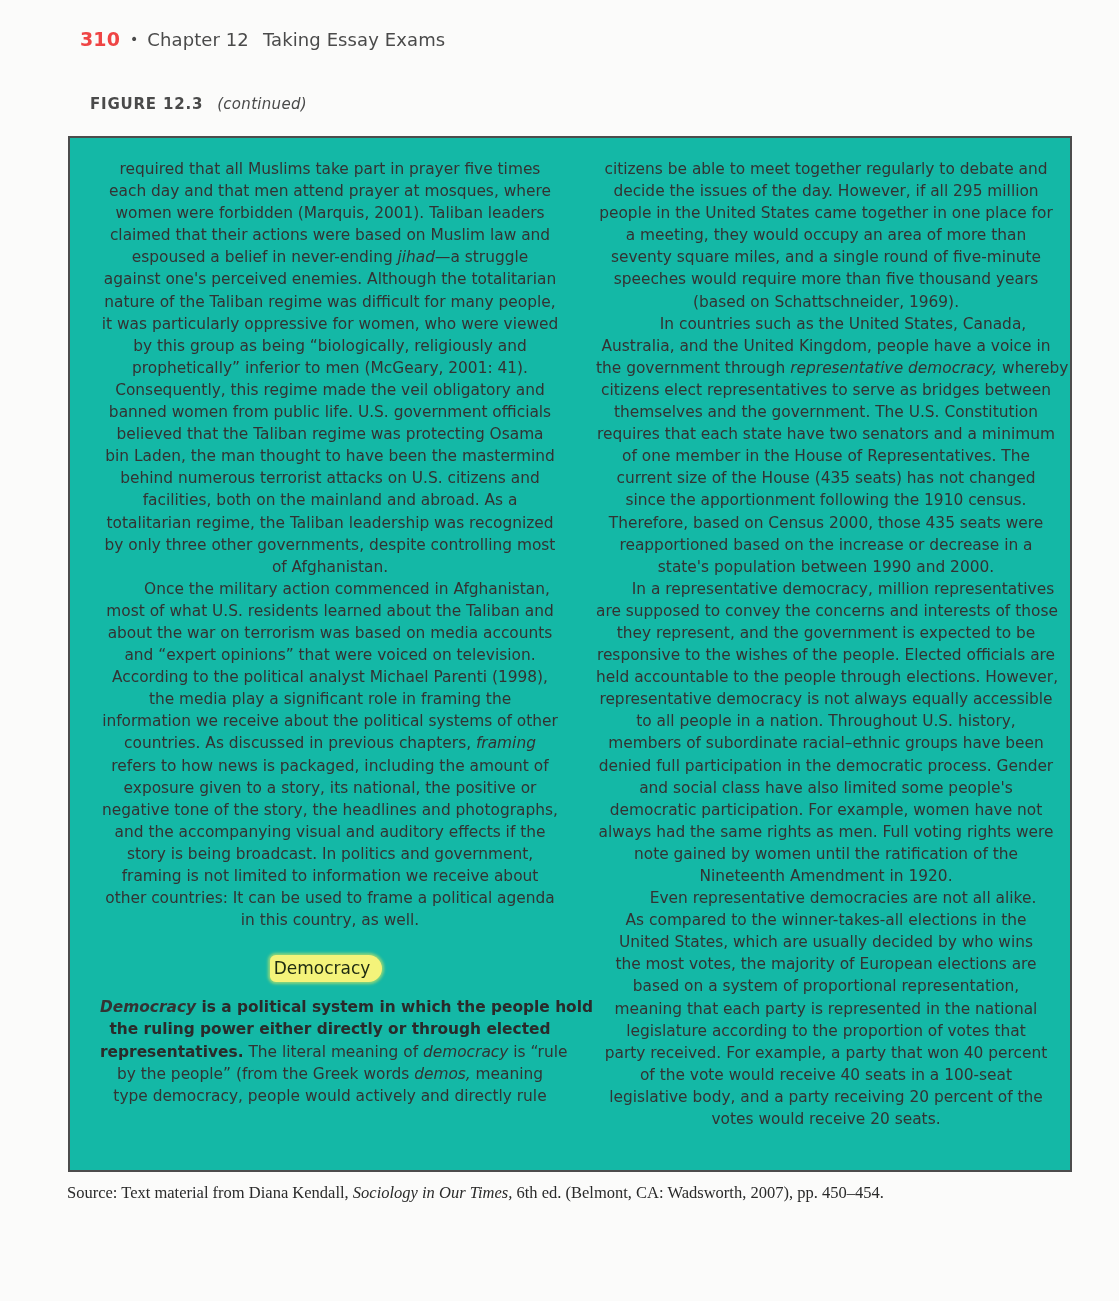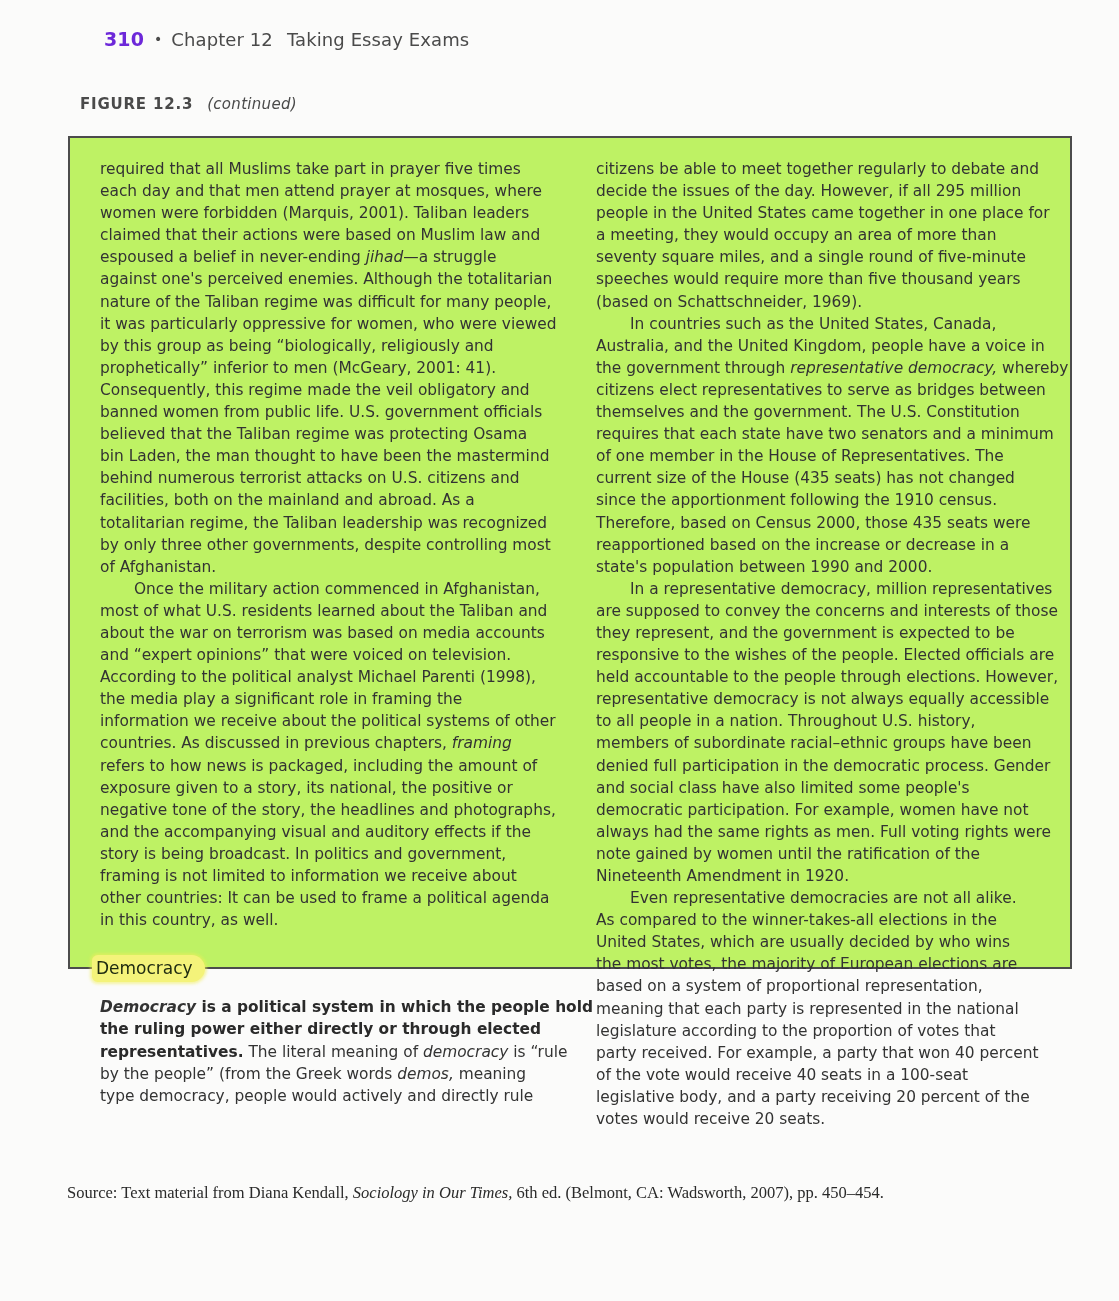--- a/index.html
+++ b/index.html
@@ -18,58 +18,59 @@
     .page-header {
       position: absolute;
       left: 80px;
       top: 28px;
       font-size: 18px;
       color: #4a4a4a;
       letter-spacing: 0.1px;
     }
     .page-number {
       font-weight: bold;
-      color: #6d28d9;
+      color: #ef4444;
       font-size: 19px;
-      margin-left: 24px;
     }
     .bullet {
       margin: 0 9px 0 10px;
       font-size: 14px;
       position: relative;
       top: -2px;
     }
     .chapter-title {
       margin-left: 14px;
     }
     .figure-label {
       position: absolute;
       left: 80px;
       top: 95px;
       font-size: 15px;
       color: #4a4a4a;
     }
     .figure-label .fig-num {
       font-weight: bold;
       letter-spacing: 0.8px;
+      margin-left: 10px;
     }
     .figure-label .fig-note {
       font-style: italic;
       margin-left: 14px;
       letter-spacing: 0.3px;
     }
     .figure-box {
       position: absolute;
       left: 68px;
       top: 136px;
       width: 1004px;
-      height: 833px;
+      height: 1036px;
       border: 2px solid #4c4c4c;
       box-sizing: border-box;
-      background: #bef264;
+      background: #14b8a6;
+      text-align: center;
     }
     .column {
       position: absolute;
       top: 20px;
       font-size: 15.4px;
       line-height: 22.1px;
       color: #333;
     }
     .col-left {
       left: 30px;

